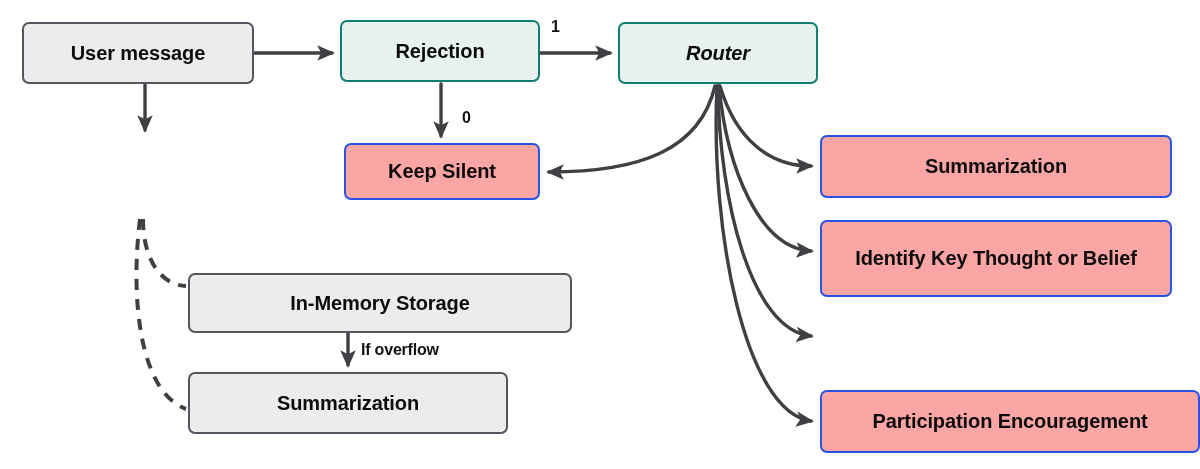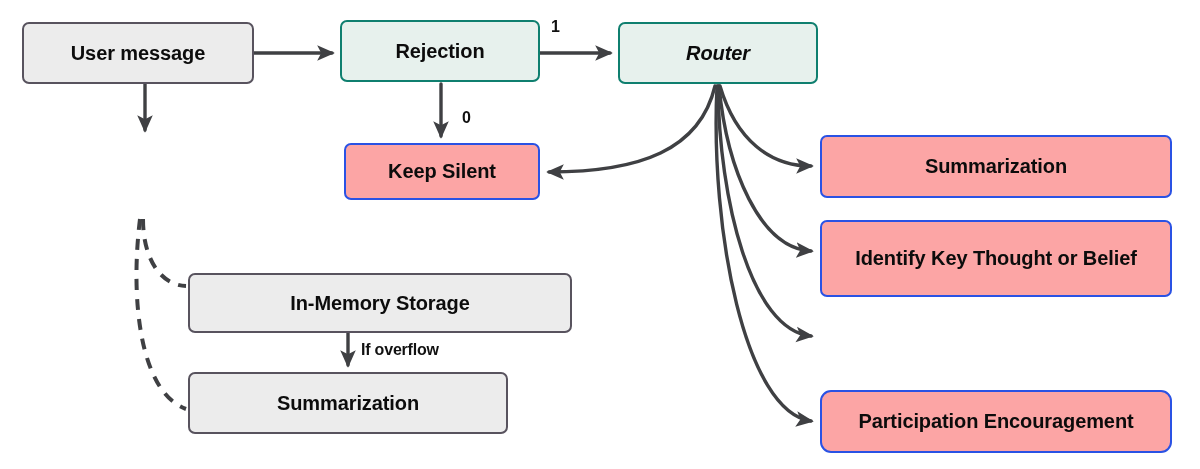--- a/index.html
+++ b/index.html
@@ -136,21 +136,21 @@
 
   <div class="node blue" style="left:820px; top:135px; width:352px; height:63px;">
     <span class="label">Summarization</span>
   </div>
 
   <div class="node blue" style="left:820px; top:220px; width:352px; height:77px;">
     <span class="label">Identify Key Thought or Belief</span>
   </div>
 
 
-  <div class="node blue" style="left:820px; top:390px; width:352px; height:63px;border-radius:11px;">
+  <div class="node blue" style="left:820px; top:390px; width:380px; height:63px;">
     <span class="label">Participation Encouragement</span>
   </div>
 
   <div class="edge-label" style="left:551px; top:18px;">1</div>
   <div class="edge-label" style="left:462px; top:109px;">0</div>
   <div class="edge-label" style="left:352px; top:341px;margin-left:9px;">If overflow</div>
 
 </div>
 
 </body></html>

